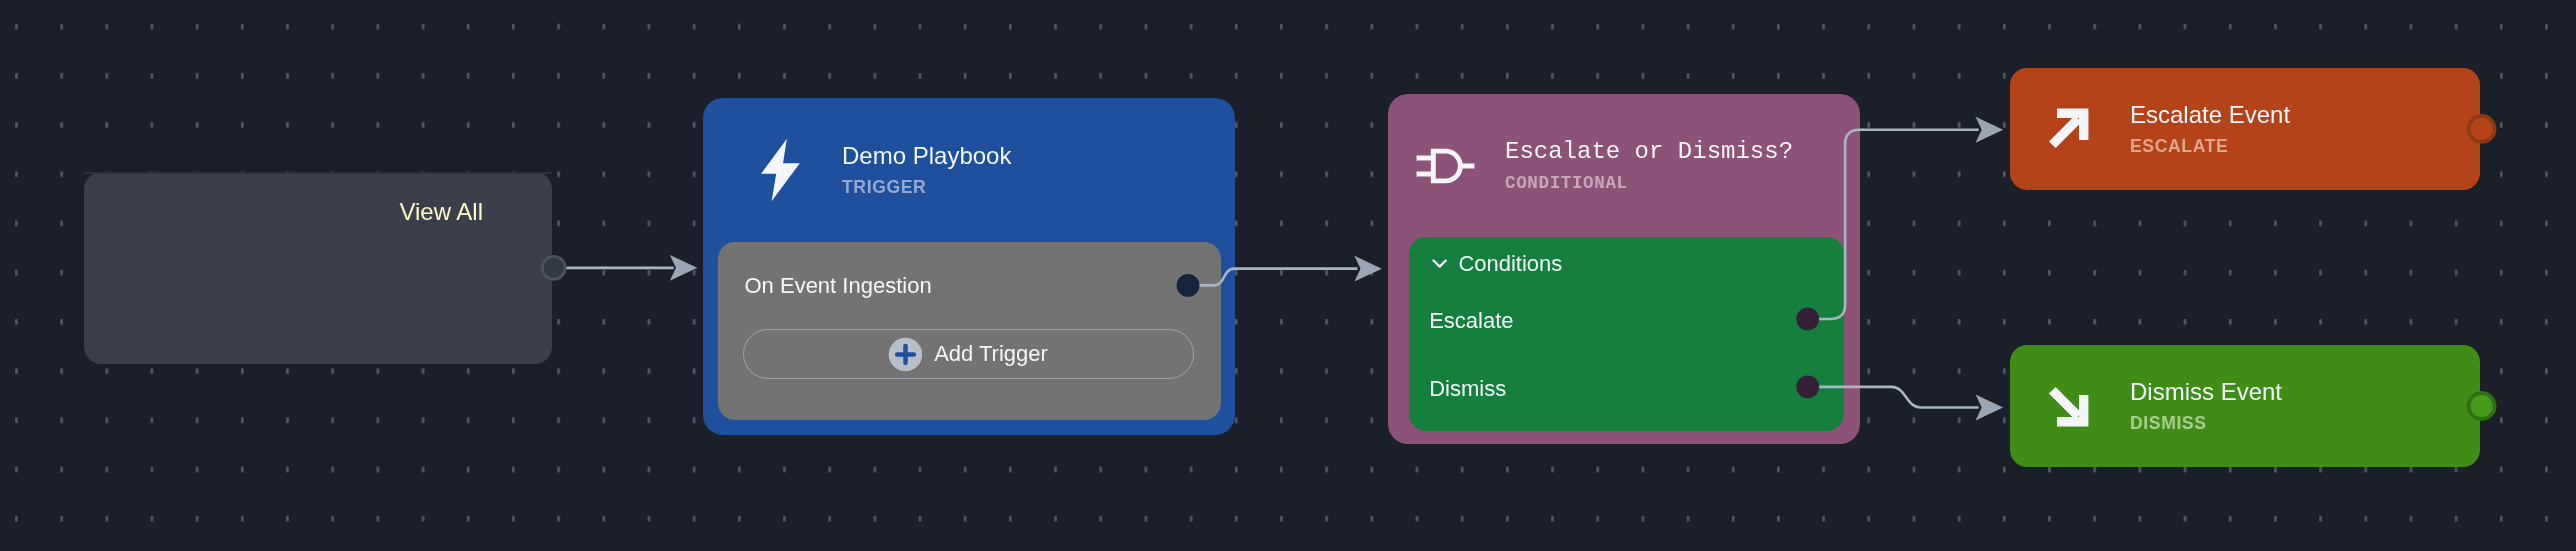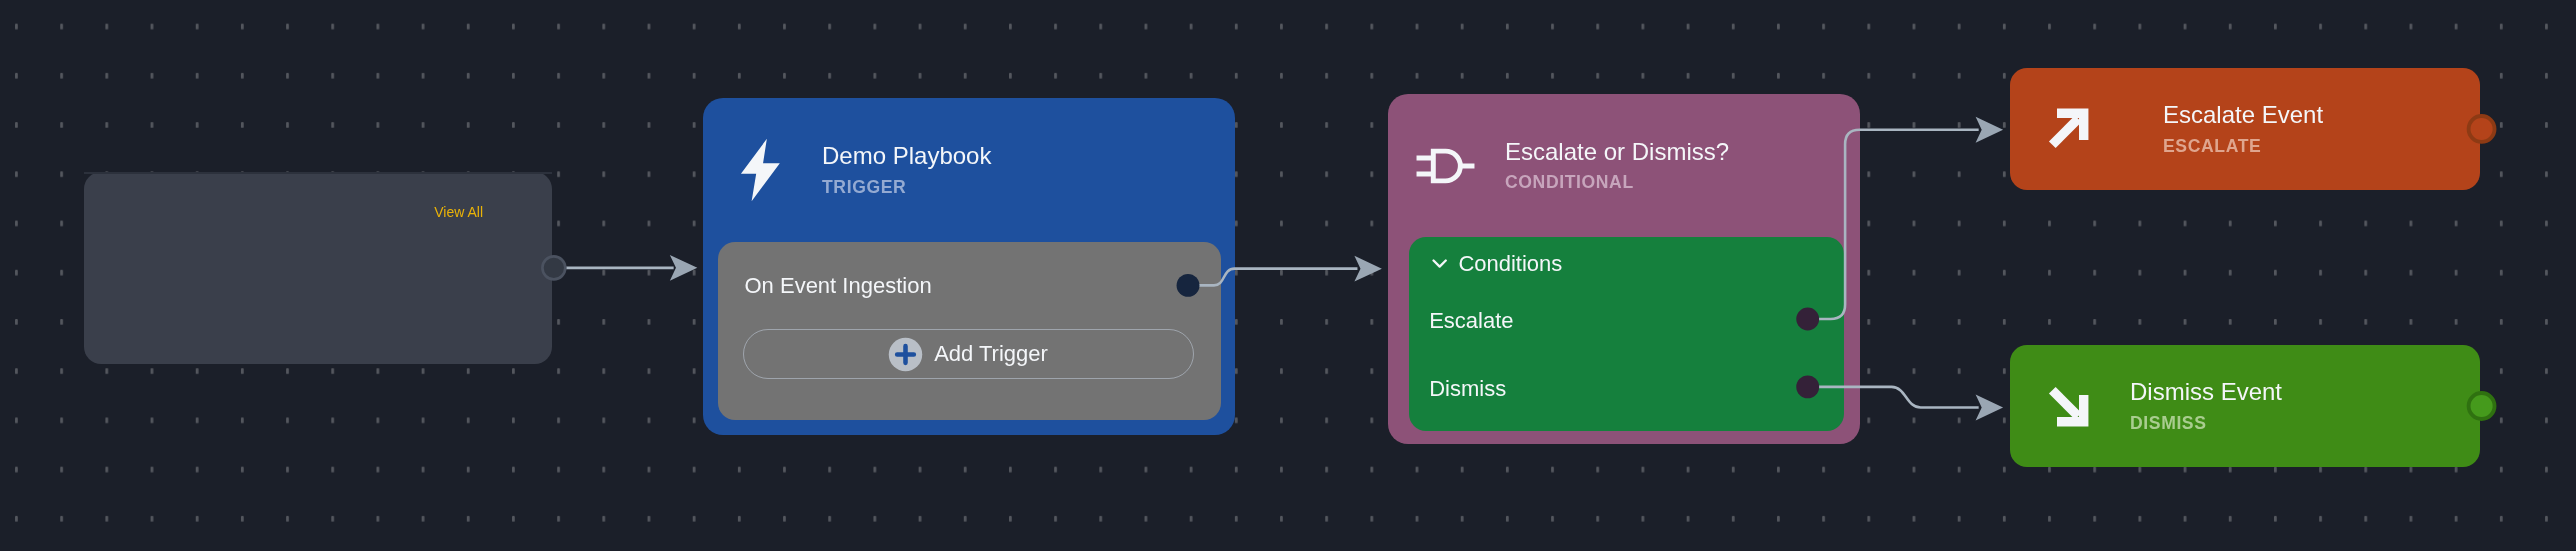--- a/index.html
+++ b/index.html
@@ -21,49 +21,49 @@
   .node-title{color:#f4f6f9;font-size:24px;line-height:1.15;}
   .type-label{font-size:17.6px;font-weight:bold;letter-spacing:0.6px;margin-top:6.9px;}
 
   
   .node-datasource{left:84px;top:172px;width:468px;height:192px;background:#3a3f4b;border-radius:17px;}
   .ds-header{height:113px;display:flex;align-items:center;padding:0 58px 0 35px;box-sizing:border-box;}
   .ds-title{margin-left:36px;font-size:23px;color:#f4f6f9;}
   .ds-plus{margin-left:auto;color:#9aa0a9;font-size:35px;font-weight:400;line-height:1;cursor:pointer;user-select:none;}
   .ds-divider{border-top:2.3px solid #2c313c;}
   .ds-footer{height:75px;display:flex;align-items:center;justify-content:flex-end;padding-right:69px;}
-  .view-all{color:#eab308;font-size:14px;cursor:pointer;}
+  .view-all{color:#fef9c3;font-size:24px;cursor:pointer;}
 
   
   .node-trigger{left:703px;top:98px;width:532px;height:337px;background:#1e509e;border-radius:20px;}
-  .tr-header{height:144px;display:flex;align-items:center;padding-left:32px;box-sizing:border-box;}
+  .tr-header{height:144px;display:flex;align-items:center;padding-left:52px;box-sizing:border-box;}
   .tr-headtext{margin-left:37px;display:flex;flex-direction:column;}
   .trigger-label{color:#94aad2;}
   .tr-panel{position:absolute;left:14.5px;top:144px;width:503px;height:178px;background:#737373;border-radius:17px;}
   .tr-row-label{position:absolute;left:27px;top:30.5px;color:#f4f6f9;font-size:22px;}
   .add-trigger-btn{position:absolute;left:25px;top:87px;width:451px;height:50px;border-radius:30.5px;
     border:1.5px solid rgba(210,224,242,.45);display:flex;align-items:center;justify-content:center;gap:11px;
     box-sizing:border-box;cursor:pointer;background:transparent;}
   .add-trigger-label{color:#f4f6f9;font-size:22px;}
 
   
   .node-conditional{left:1388px;top:94px;width:472px;height:350px;background:#8d5278;border-radius:20px;}
-  .cd-header{height:143px;display:flex;align-items:center;padding-left:27px;box-sizing:border-box;}
+  .cd-header{height:143px;display:flex;align-items:center;padding-left:27px;box-sizing:border-box;font-family:Liberation Mono, monospace;}
   .cd-headtext{margin-left:29px;display:flex;flex-direction:column;}
   .conditional-label{color:#c7a5bc;}
   .cd-panel{position:absolute;left:20.6px;top:143px;width:435px;height:194px;background:#15803d;border-radius:17px;}
   .conditions-row{position:absolute;left:23px;top:13.7px;display:flex;align-items:center;gap:11.5px;cursor:pointer;}
   .conditions-label{color:#f4f6f9;font-size:22px;}
   .branch-label{position:absolute;left:20.6px;color:#f4f6f9;font-size:22px;}
   .branch-escalate{top:71px;}
   .branch-dismiss{top:139px;}
 
   
   .node-event{width:470px;height:122px;border-radius:17px;display:flex;align-items:center;padding-left:36px;box-sizing:border-box;}
-  .node-escalate{left:2010px;top:68px;background:#b4431a;gap:33px;}
+  .node-escalate{left:2010px;top:68px;background:#b4431a;}
   .node-dismiss{left:2010px;top:345px;background:#3f8c16;}
   .ev-headtext{margin-left:40px;display:flex;flex-direction:column;}
   .escalate-label{color:#dfa58e;}
   .dismiss-label{color:#a9cd8f;}
 </style>
 </head>
 <body>
 
 <div class="canvas">
 

